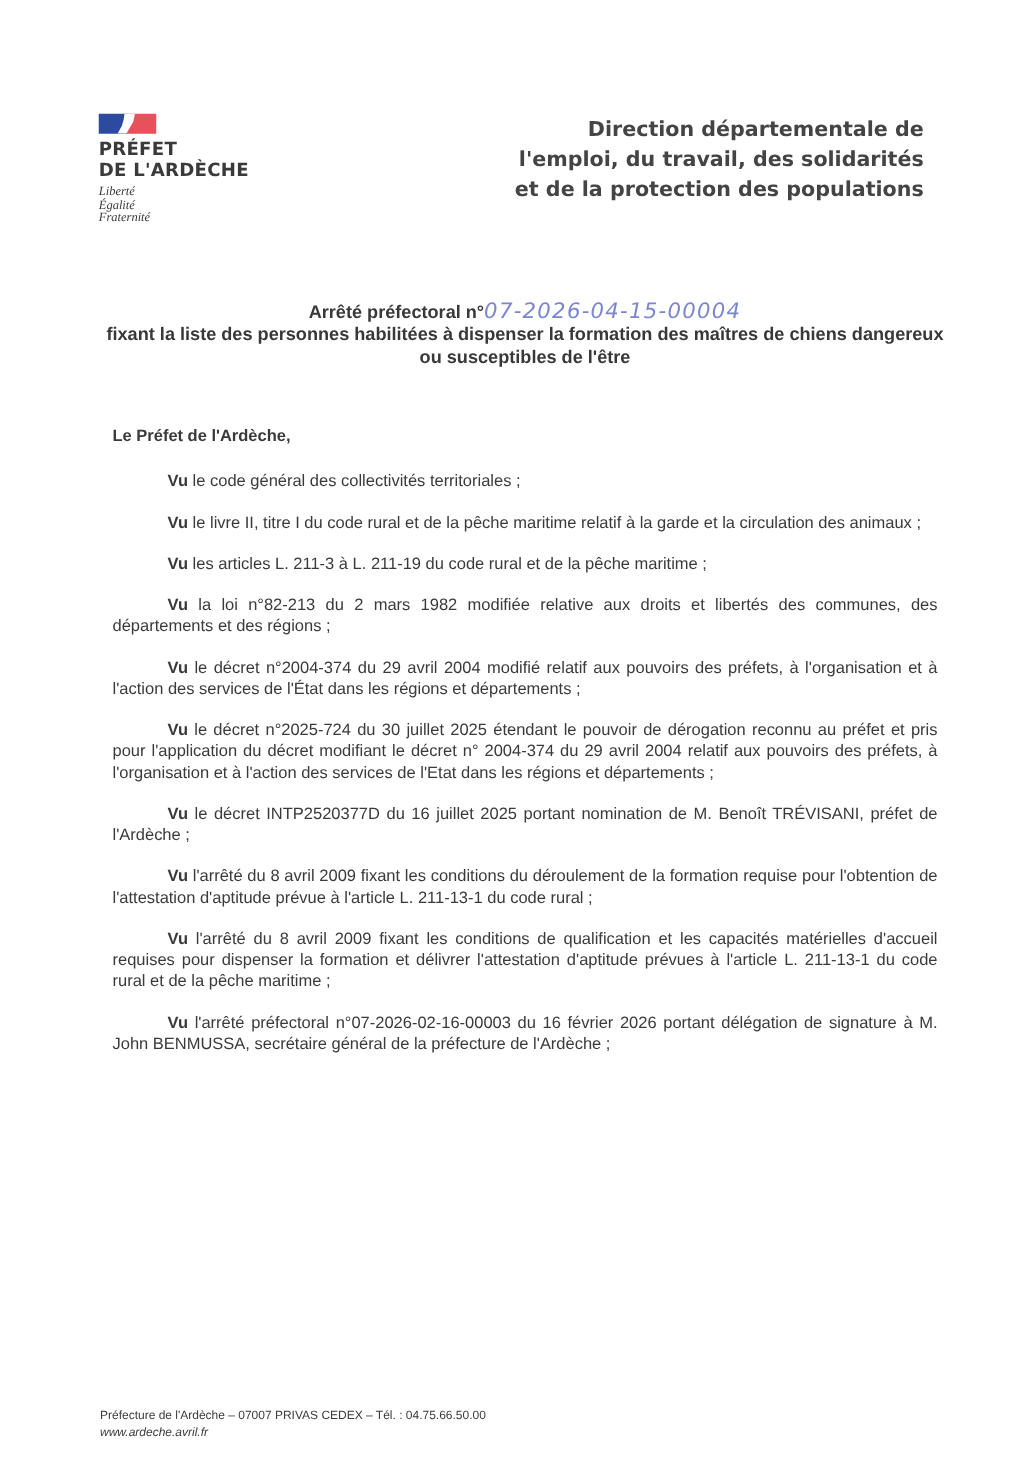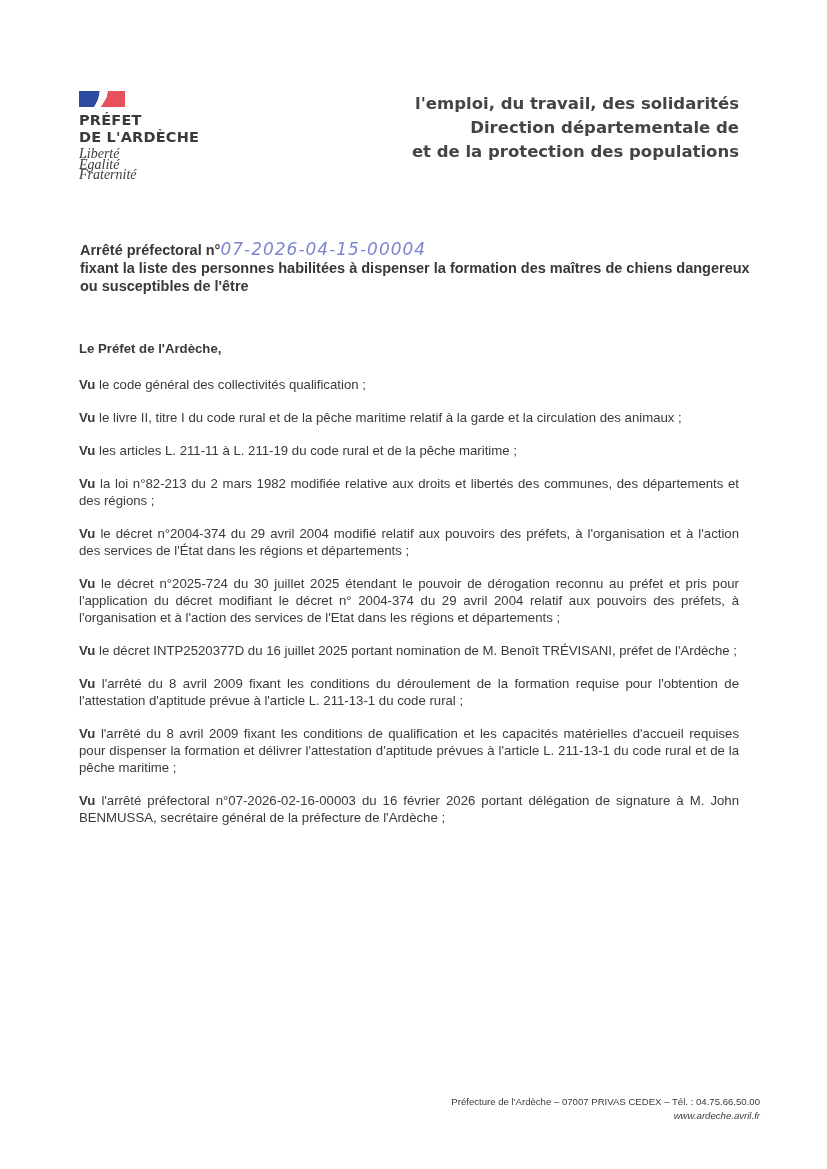--- a/index.html
+++ b/index.html
@@ -6,38 +6,38 @@
     body { width: 827px; height: 1169px; position: relative; overflow: hidden; color: #2e2e2e; font-family: "Liberation Sans", sans-serif; }
     .page { position: absolute; left: 0; top: 0; width: 827px; height: 1169px; background: #ffffff; }
 
     
     .logo { position: absolute; left: 79px; top: 91px; }
     .flag { position: relative; width: 46px; height: 16px; }
     .flag .blue { position: absolute; left: 0; top: 0; width: 23px; height: 16px; background: #2c4aa0; }
     .flag .red { position: absolute; left: 23px; top: 0; width: 23px; height: 16px; background: #e8505b; }
     .flag .marianne { position: absolute; left: 15px; top: 0; width: 14px; height: 16px; background: #ffffff; clip-path: polygon(40% 0, 100% 0, 90% 40%, 70% 70%, 50% 100%, 0 100%, 25% 60%, 35% 30%); }
     .logo-title { margin-top: 5px; font-family: "DejaVu Sans", sans-serif; font-weight: bold; font-size: 14.5px; line-height: 17px; color: #3a3a3a; letter-spacing: 0.2px; }
-    .motto { margin-top: 3px; font-family: "Liberation Serif", serif; font-style: italic; font-size: 14px; line-height: 10.5px; color: #3a3a3a; }
+    .motto { margin-top: 3px; font-family: "Liberation Serif", serif; font-style: italic; font-size: 10px; line-height: 10.5px; color: #3a3a3a; }
 
     
     .direction { position: absolute; right: 88px; top: 92px; text-align: right; font-family: "DejaVu Sans", sans-serif; font-weight: bold; font-size: 16.5px; line-height: 24px; color: #444444; }
 
     
-    .title-block { position: absolute; left: 80px; width: 680px; top: 240px; font-family: "Liberation Sans", sans-serif; font-weight: bold; font-size: 14.5px; line-height: 18px; color: #383838; }
+    .title-block { position: absolute; left: 80px; width: 680px; top: 240px; text-align: center; font-family: "Liberation Sans", sans-serif; font-weight: bold; font-size: 14.5px; line-height: 18px; color: #383838; }
     .title-line1 { position: relative; }
     .arrete-num { font-family: "DejaVu Sans", sans-serif; font-weight: normal; font-size: 17px; color: #7b86cf; letter-spacing: 1px; font-style: italic; }
 
     
-    .body { position: absolute; left: 79px; width: 660px; top: 340px; font-family: "Liberation Sans", sans-serif; font-size: 13.2px; line-height: 17px; color: #3a3a3a; }
+    .body { position: absolute; left: 90px; width: 660px; top: 340px; font-family: "Liberation Sans", sans-serif; font-size: 13.2px; line-height: 17px; color: #3a3a3a; }
     .body p { margin: 0 0 16px 0; text-align: justify; }
     .body .intro { font-weight: bold; margin-bottom: 19px; }
-    .body .vu { font-weight: bold; }
+    .body .vu { font-weight: bold; margin-left: 44px; }
 
     
-    .footer { position: absolute; left: 80px; width: 680px; top: 1095px; text-align: right; font-family: "Liberation Sans", sans-serif; font-size: 9.6px; line-height: 14px; color: #3a3a3a; }
+    .footer { position: absolute; left: 80px; width: 680px; top: 1126px; text-align: left; font-family: "Liberation Sans", sans-serif; font-size: 9.6px; line-height: 14px; color: #3a3a3a; }
     .footer .url { font-style: italic; }
   </style>
 </head>
 <body>
 
 <div class="page">
 
   <div class="logo">
     <div class="flag">
       <div class="blue"></div>
@@ -49,38 +49,38 @@
       <div>DE L'ARDÈCHE</div>
     </div>
     <div class="motto">
       <div>Liberté</div>
       <div>Égalité</div>
       <div>Fraternité</div>
     </div>
   </div>
 
   <div class="direction">
+    <div>Direction départementale de</div>
     <div>l'emploi, du travail, des solidarités</div>
-    <div>Direction départementale de</div>
     <div>et de la protection des populations</div>
   </div>
 
   <div class="title-block">
     <div class="title-line1">
       <span>Arrêté préfectoral n°</span><span class="arrete-num">07-2026-04-15-00004</span>
     </div>
     <div>fixant la liste des personnes habilitées à dispenser la formation des maîtres de chiens dangereux ou susceptibles de l'être</div>
   </div>
 
   <div class="body">
     <p class="intro">Le Préfet de l'Ardèche,</p>
     <div id="vu-list">
-        <p><span class="vu">Vu</span> <span>le code général des collectivités qualification ;</span></p>
+        <p><span class="vu">Vu</span> <span>le code général des collectivités territoriales ;</span></p>
         <p><span class="vu">Vu</span> <span>le livre II, titre I du code rural et de la pêche maritime relatif à la garde et la circulation des animaux ;</span></p>
-        <p><span class="vu">Vu</span> <span>les articles L. 211-11 à L. 211-19 du code rural et de la pêche maritime ;</span></p>
+        <p><span class="vu">Vu</span> <span>les articles L. 211-3 à L. 211-19 du code rural et de la pêche maritime ;</span></p>
         <p><span class="vu">Vu</span> <span>la loi n°82-213 du 2 mars 1982 modifiée relative aux droits et libertés des communes, des départements et des régions ;</span></p>
         <p><span class="vu">Vu</span> <span>le décret n°2004-374 du 29 avril 2004 modifié relatif aux pouvoirs des préfets, à l'organisation et à l'action des services de l'État dans les régions et départements ;</span></p>
         <p><span class="vu">Vu</span> <span>le décret n°2025-724 du 30 juillet 2025 étendant le pouvoir de dérogation reconnu au préfet et pris pour l'application du décret modifiant le décret n° 2004-374 du 29 avril 2004 relatif aux pouvoirs des préfets, à l'organisation et à l'action des services de l'Etat dans les régions et départements ;</span></p>
         <p><span class="vu">Vu</span> <span>le décret INTP2520377D du 16 juillet 2025 portant nomination de M. Benoît TRÉVISANI, préfet de l'Ardèche ;</span></p>
         <p><span class="vu">Vu</span> <span>l'arrêté du 8 avril 2009 fixant les conditions du déroulement de la formation requise pour l'obtention de l'attestation d'aptitude prévue à l'article L. 211-13-1 du code rural ;</span></p>
         <p><span class="vu">Vu</span> <span>l'arrêté du 8 avril 2009 fixant les conditions de qualification et les capacités matérielles d'accueil requises pour dispenser la formation et délivrer l'attestation d'aptitude prévues à l'article L. 211-13-1 du code rural et de la pêche maritime ;</span></p>
         <p><span class="vu">Vu</span> <span>l'arrêté préfectoral n°07-2026-02-16-00003 du 16 février 2026 portant délégation de signature à M. John BENMUSSA, secrétaire général de la préfecture de l'Ardèche ;</span></p>
       </div>
   </div>
 

